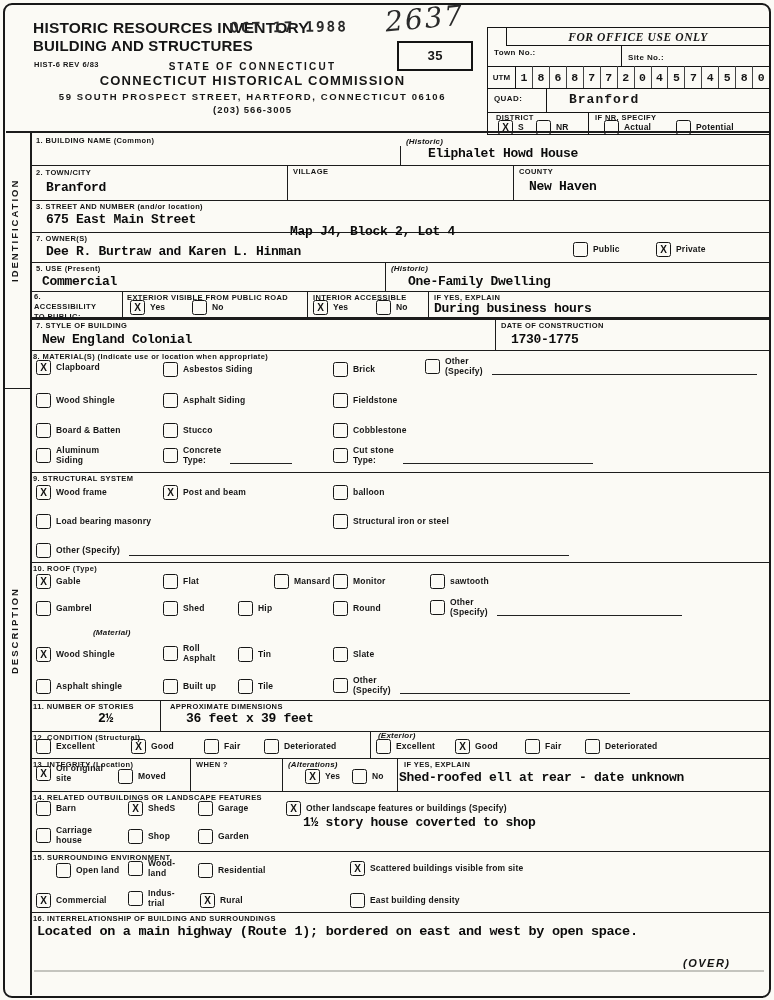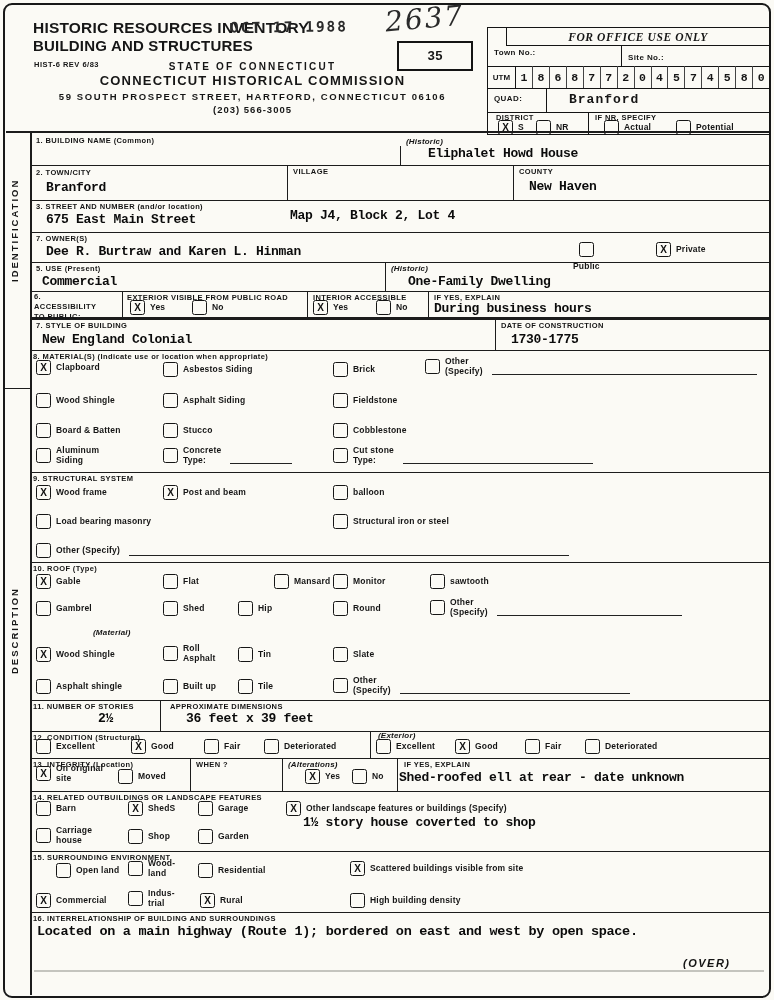--- a/index.html
+++ b/index.html
@@ -179,25 +179,25 @@
   <div class="val" style="left:428px;top:146px;">Eliphalet Howd House</div>
 
   <div class="fl" style="left:36px;top:168px;">2. TOWN/CITY</div>
   <div class="val" style="left:46px;top:180px;">Branford</div>
   <div class="fl" style="left:293px;top:167px;">VILLAGE</div>
   <div class="fl" style="left:519px;top:167px;">COUNTY</div>
   <div class="val" style="left:529px;top:179px;">New Haven</div>
 
   <div class="fl" style="left:36px;top:202px;">3. STREET AND NUMBER (and/or location)</div>
   <div class="val" style="left:46px;top:212px;">675 East Main Street</div>
-  <div class="val" style="left:290px;top:208px;">Map J4, Block 2, Lot 4</div>
+  <div class="val" style="left:290px;top:224px;">Map J4, Block 2, Lot 4</div>
 
   <div class="fl" style="left:36px;top:234px;">7. OWNER(S)</div>
   <div class="val" style="left:46px;top:244px;">Dee R. Burtraw and Karen L. Hinman</div>
-  <span class="cb" style="left:573px;top:242px;flex-direction:column;">
+  <span class="cb" style="left:573px;top:242px;">
       <span class="box"></span>
       <span class="cl">Public</span>
     </span>
   <span class="cb" style="left:656px;top:242px;">
       <span class="box">X</span>
       <span class="cl">Private</span>
     </span>
 
   <div class="fl" style="left:36px;top:264px;">5. USE (Present)</div>
   <div class="val" style="left:42px;top:274px;">Commercial</div>
@@ -522,20 +522,20 @@
       <span class="box"></span>
       <span class="cl">Indus-
 trial</span>
     </span>
   <span class="cb" style="left:200px;top:893px;">
       <span class="box">X</span>
       <span class="cl">Rural</span>
     </span>
   <span class="cb" style="left:350px;top:893px;">
       <span class="box"></span>
-      <span class="cl">High building density</span>
+      <span class="cl">East building density</span>
     </span>
 
   <div class="fl" style="left:33px;top:914px;">16. INTERRELATIONSHIP OF BUILDING AND SURROUNDINGS</div>
   <div class="val" style="left:37px;top:924px;font-size:13.5px;">Located on a main highway (Route 1); bordered on east and west by open space.</div>
 
   <div class="fl it" style="left:683px;top:956px;font-size:11px;letter-spacing:1.5px;">(OVER)</div>
 </div>
 
 </body></html>

